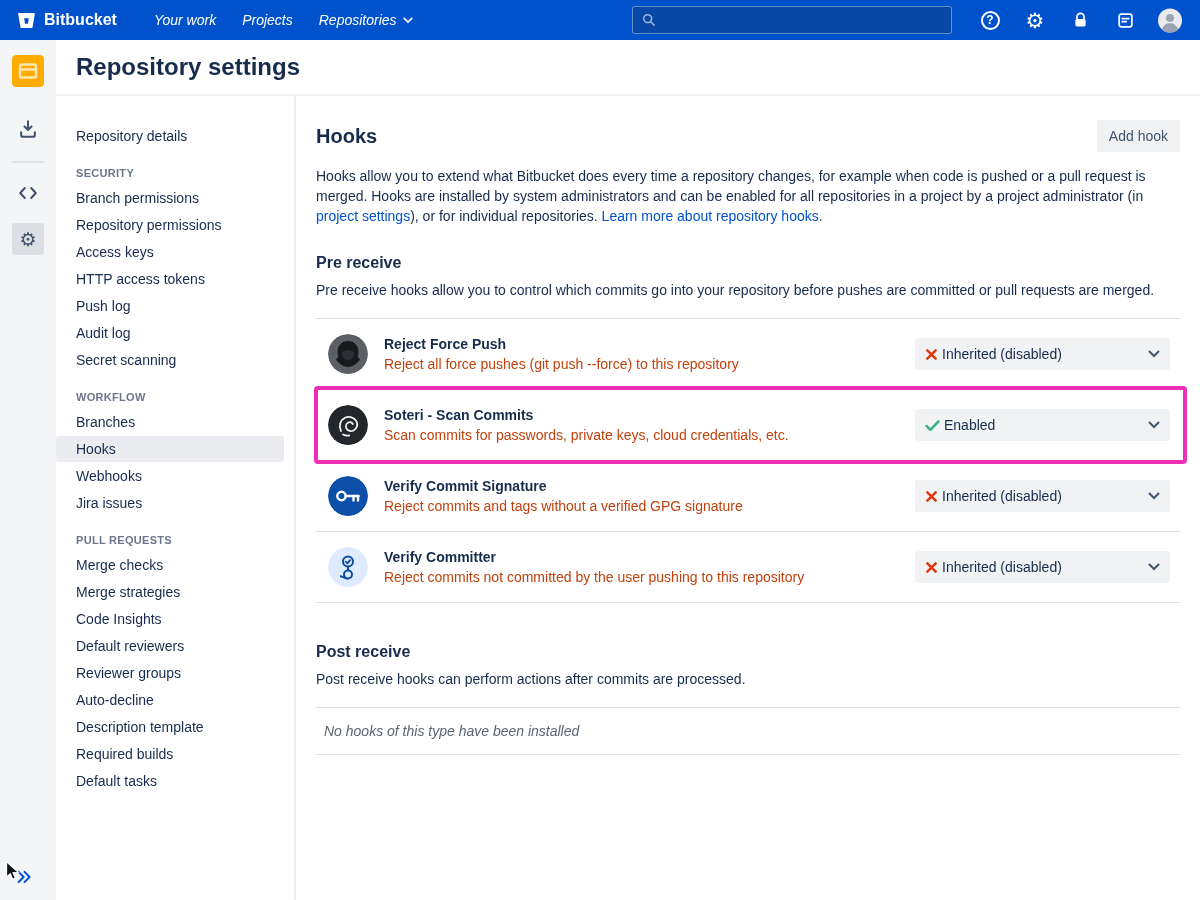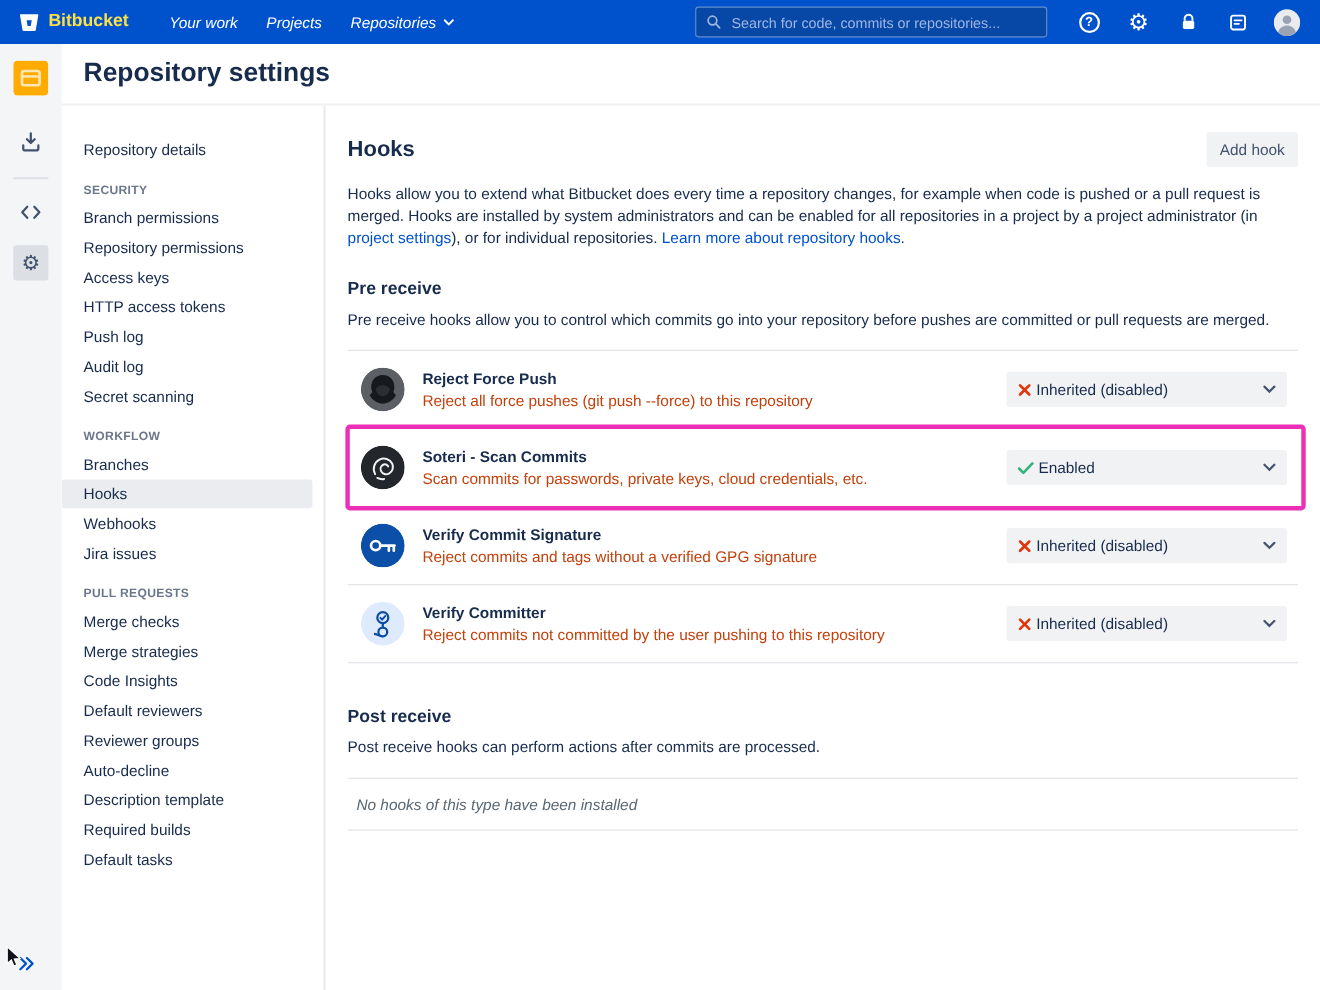--- a/index.html
+++ b/index.html
@@ -9,21 +9,21 @@
     --enabled-green:#36B37E;
     --disabled-red:#DE350B;
   }
   *{box-sizing:border-box;}
   html,body{width:1200px;height:900px;margin:0;overflow:hidden;background:#fff;
     font-family:"Liberation Sans",sans-serif;color:#172B4D;}
 
   
   .topnav{height:40px;background:var(--nav-bg,#0052CC);display:flex;align-items:center;
     padding:0 16px;gap:4px;}
-  .brand{display:flex;align-items:center;gap:7px;color:#fde047;font-weight:700;font-size:16px;
+  .brand{display:flex;align-items:center;gap:7px;color:#ffffff;font-weight:700;font-size:16px;
     margin-right:20px;cursor:pointer;}
   .topnav-links{display:flex;align-items:center;font-style:italic;}
   .topnav-link{color:#fff;font-size:14px;font-weight:500;text-decoration:none;
     padding:6px 13px;border-radius:3px;display:flex;align-items:center;gap:6px;}
   .search{margin-left:auto;width:320px;height:28px;background:#0747A6;
     border:1px solid rgba(255,255,255,.38);border-radius:3px;display:flex;align-items:center;
     gap:7px;padding:0 9px;margin-right:22px;}
   .search input{flex:1;background:transparent;border:none;outline:none;color:#fff;
     font-size:13px;font-family:"Liberation Sans",sans-serif;}
   .search input::placeholder{color:#9FB6E3;}
@@ -126,21 +126,20 @@
       </span>
     </a>
   </nav>
   <div class="search">
     <span style="display:flex;">
       <svg viewBox="0 0 16 16" width="14" height="14">
           <circle cx="6.5" cy="6.5" r="4.5" fill="none" stroke="#9FB6E3" stroke-width="1.8"></circle>
           <path d="M10 10l4 4" stroke="#9FB6E3" stroke-width="1.8" stroke-linecap="round"></path>
         </svg>
     </span>
-    <input type="text" placeholder="Search for code, commits or repositories..." style="">
   </div>
   <div class="nav-icons">
     <div class="nav-icon">
         <span class="help-circle">?</span>
       </div>
     <div class="nav-icon">
         <span class="gear-glyph">⚙</span>
       </div>
     <div class="nav-icon">
       <svg viewBox="0 0 24 24" width="19" height="19">

